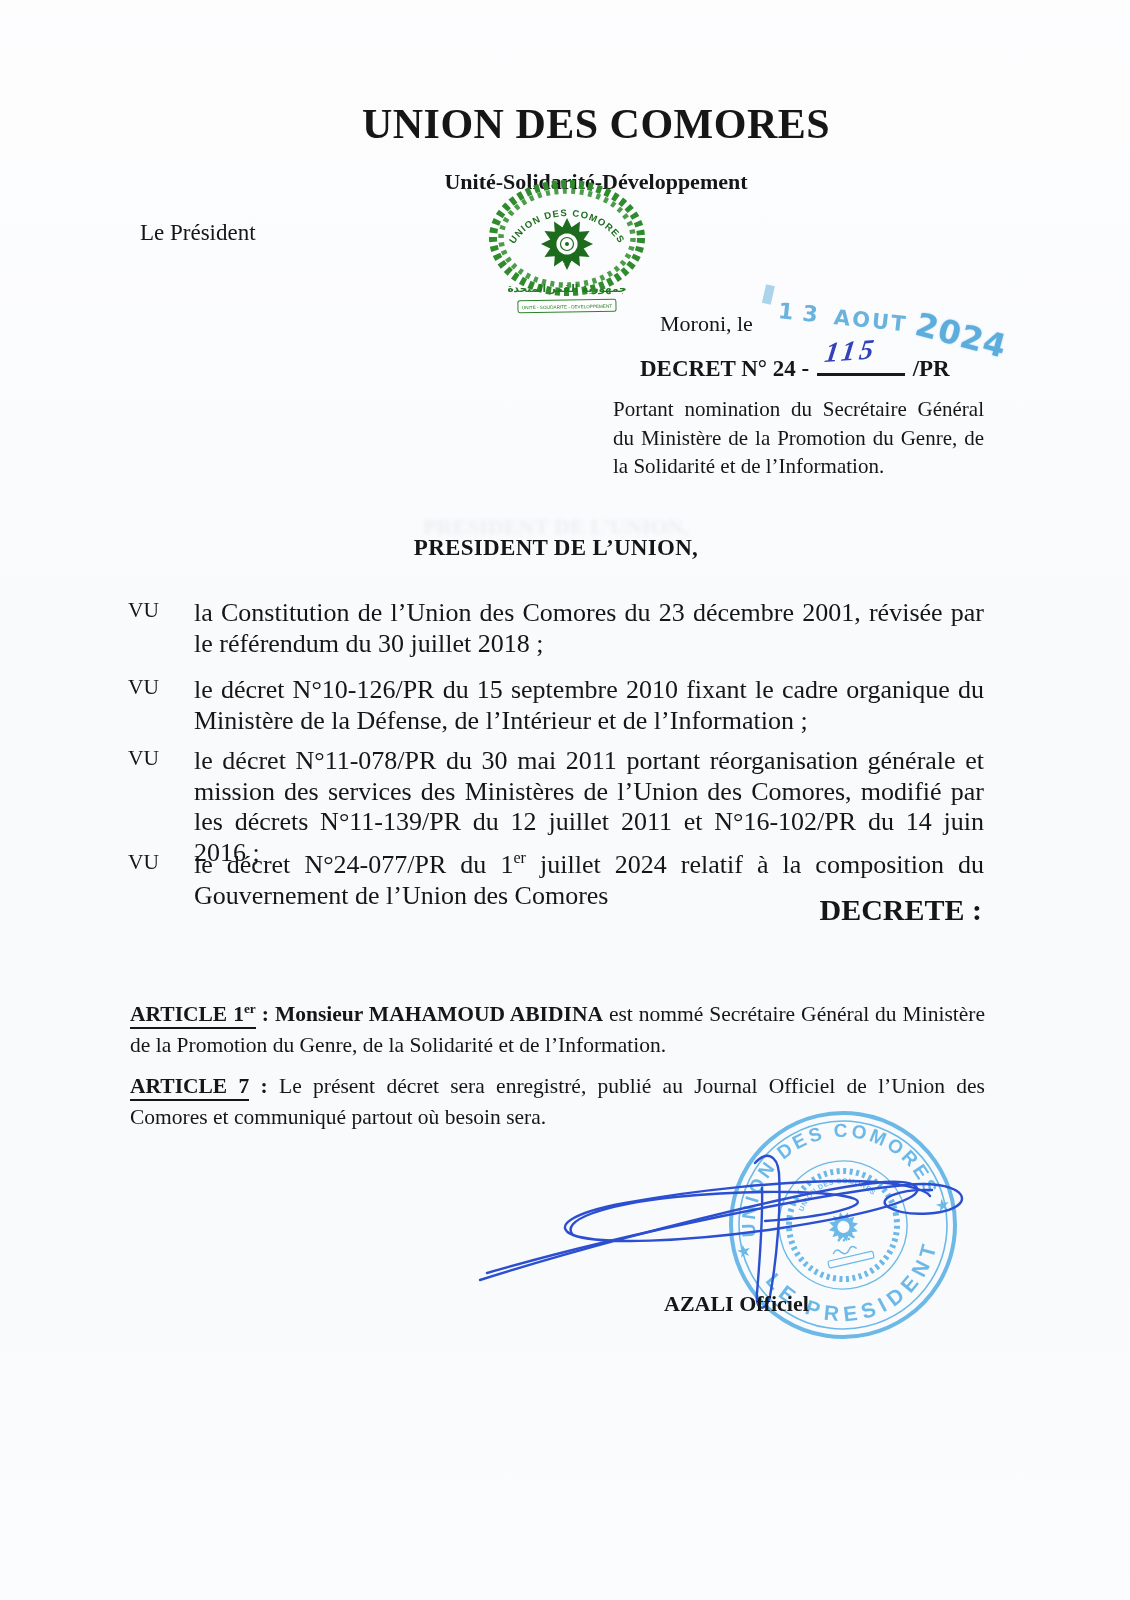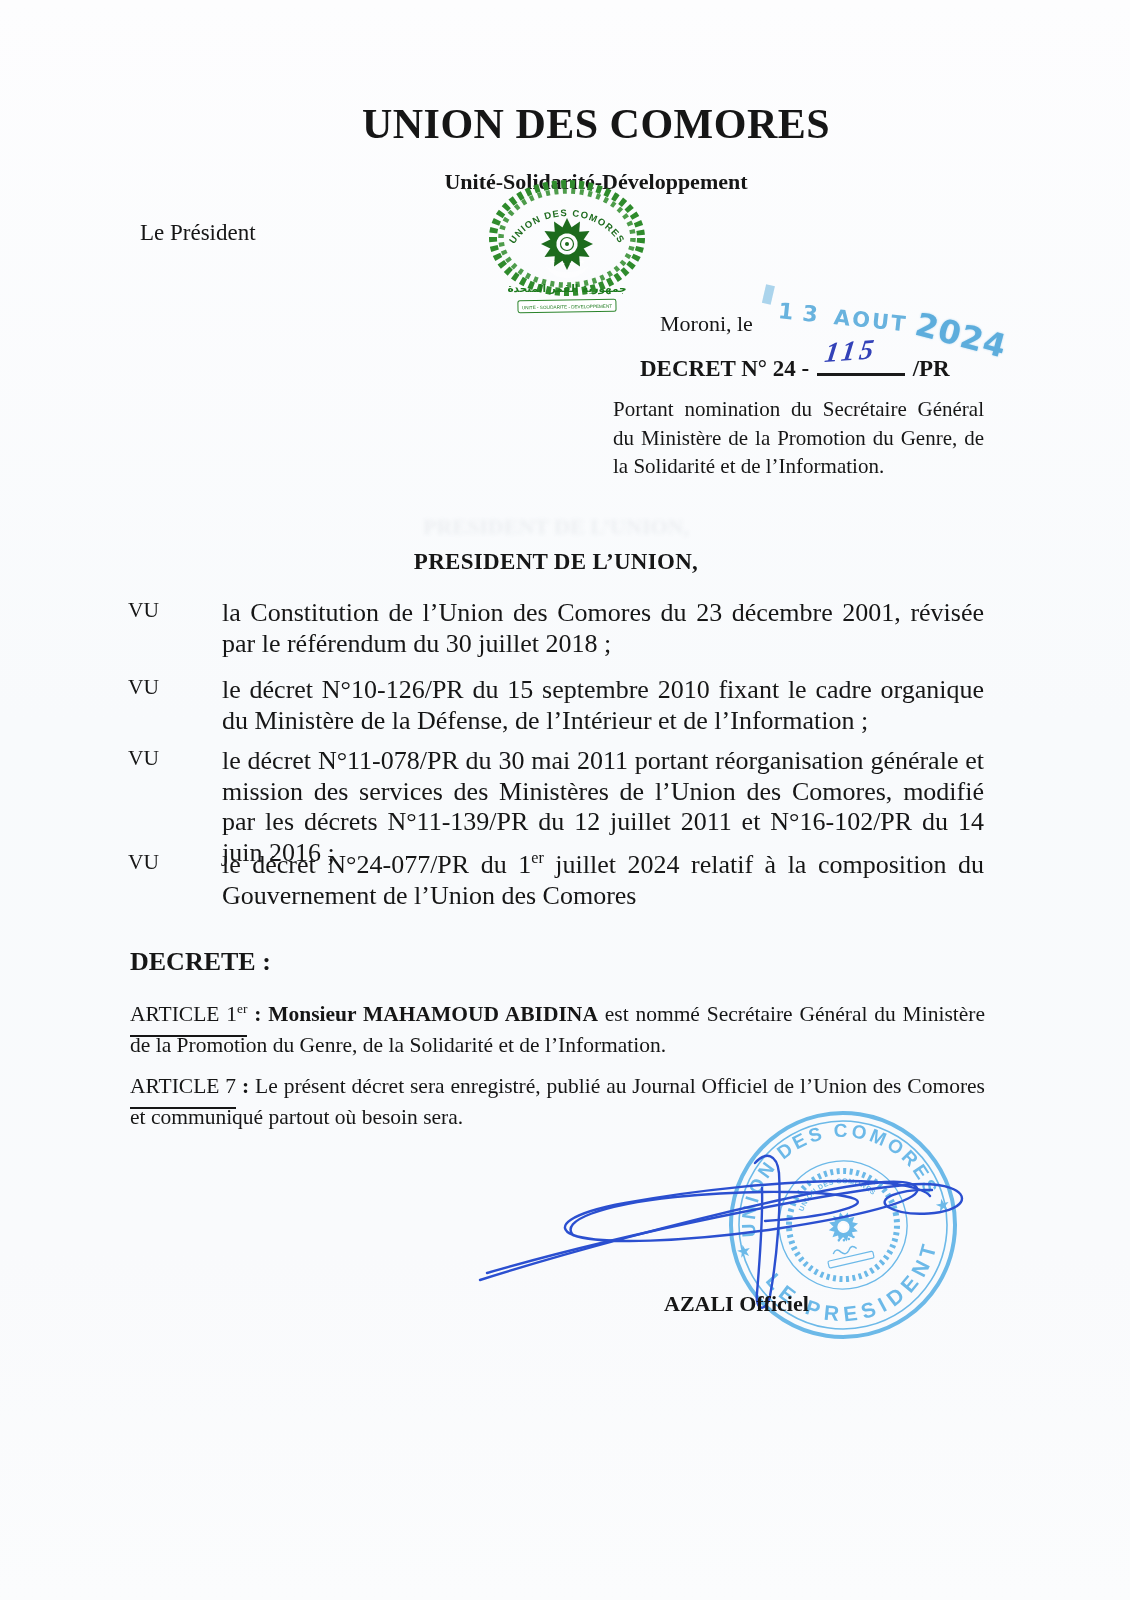--- a/index.html
+++ b/index.html
@@ -20,27 +20,27 @@
   .date-stamp .month{font-size:21px;letter-spacing:2px;margin-left:2px;}
   .date-stamp .year{display:inline-block;font-size:32px;letter-spacing:1px;transform:translate(3px,9px) rotate(9deg);color:#48a3d8;text-shadow:0 0 2px rgba(90,170,220,.6);}
   .ink-mark{position:absolute;left:-16px;top:-2px;width:9px;height:19px;background:rgba(85,169,218,.55);transform:rotate(7deg);}
   .decret-line{left:640px;top:356px;font-size:23px;font-weight:bold;white-space:nowrap;}
   .num-slot{display:inline-block;width:88px;border-bottom:3px solid #1a1a1a;height:4px;position:relative;margin:0 2px;}
   .hand-num{position:absolute;left:8px;top:-34px;font-size:28px;font-weight:bold;font-style:italic;color:#3342b8;
     letter-spacing:4px;transform:rotate(-4deg) skewX(-12deg);font-family:"Liberation Serif",serif;}
   .subject{left:613px;top:395px;width:371px;font-size:21px;line-height:28.5px;text-align:justify;}
   .ghost{left:130px;top:514px;width:852px;text-align:center;font-size:22px;font-weight:bold;color:#6b7687;
     opacity:.09;filter:blur(2px);}
-  .heading{left:130px;top:549px;width:852px;text-align:center;font-size:23px;font-weight:bold;letter-spacing:.3px;}
-  .vu-row{left:128px;width:856px;display:flex;gap:28px;}
+  .heading{left:130px;top:535px;width:852px;text-align:center;font-size:23px;font-weight:bold;letter-spacing:.3px;}
+  .vu-row{left:128px;width:856px;display:flex;}
   .vu-label{width:66px;flex:0 0 66px;font-size:21.5px;}
   .vu-text{margin:0;flex:1;font-size:26px;line-height:30.5px;text-align:justify;}
-  .decrete{left:130px;top:947px;width:852px;text-align:left;font-size:26px;font-weight:bold;}
+  .decrete{left:130px;top:893px;width:852px;text-align:right;font-size:30px;font-weight:bold;}
   .article{left:130px;width:855px;font-size:21.5px;line-height:31px;text-align:justify;}
-  .art-label{font-weight:normal;border-bottom:2.5px solid #161616;padding-bottom:9px;}
+  .art-label{font-weight:bold;border-bottom:2.5px solid #161616;padding-bottom:1px;}
   .bold{font-weight:bold;}
   sup{font-size:62%;line-height:0;margin-top:36px;}
   .stamp{left:724px;top:1106px;width:238px;height:238px;opacity:.85;}
   .signature{left:425px;top:1093px;width:560px;height:235px;}
   .sig-name{left:664px;top:1291px;font-size:22px;font-weight:bold;z-index:5;}
   svg text{user-select:none;}
 </style>
 </head>
 <body>
 

